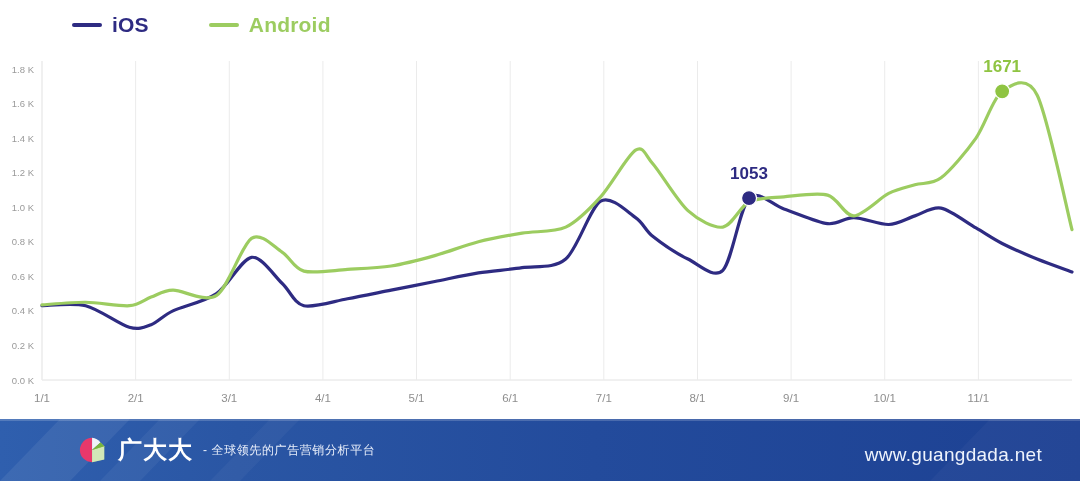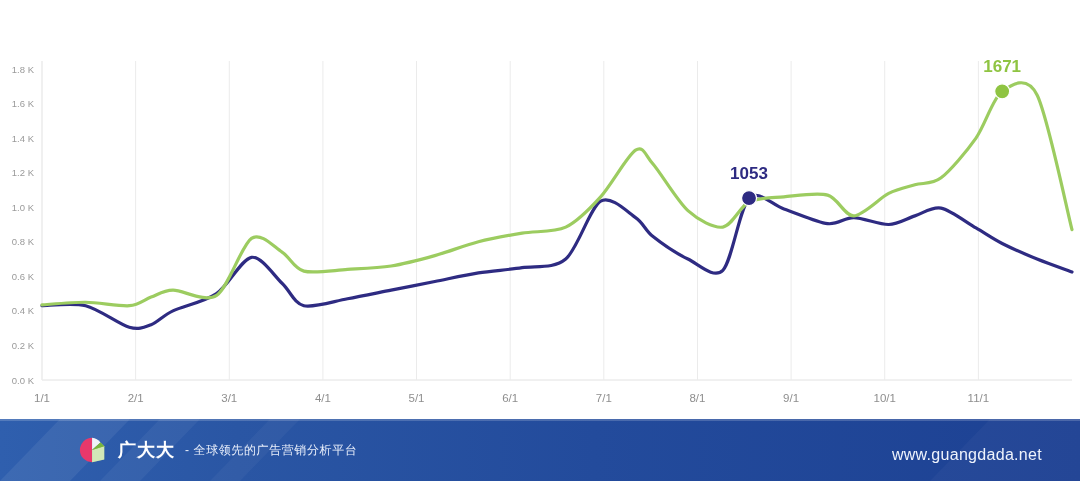--- a/index.html
+++ b/index.html
@@ -41,29 +41,39 @@
     overflow: hidden;
   }
   .footer-stripes { position:absolute; left:0; top:0; width:100%; height:100%; }
   .footer-inner {
     position: relative; z-index: 2; height: 100%;
     display: flex; align-items: center; justify-content: space-between;
     padding: 0 38px 0 78px;
   }
   .brand { display: flex; align-items: center; gap: 10px; }
   .brand-logo { width: 30px; height: 30px; display:block; }
-  .brand-name { color:#fff; font-size: 18px; font-weight: bold; letter-spacing: 1px; }
+  .brand-name { color:#fff; font-size: 24px; font-weight: bold; letter-spacing: 1px; }
   .brand-tag { color:#e8eefa; font-size: 12px; letter-spacing: .6px; }
-  .footer-url { color:#eef3fc; font-size: 16px; letter-spacing: .3px; margin-top: 9px; }
+  .footer-url { color:#eef3fc; font-size: 19px; letter-spacing: .3px; margin-top: 9px; }
 </style>
 </head>
 <body>
 
 <div class="page">
 
+  <div class="legend">
+    <div class="legend-item">
+      <span class="legend-swatch" style="background:#2e2b82"></span>
+      <span class="legend-label" style="color:#2e2b82">iOS</span>
+    </div>
+    <div class="legend-item">
+      <span class="legend-swatch" style="background:#9ccc60"></span>
+      <span class="legend-label" style="color:#9ccc60">Android</span>
+    </div>
+  </div>
 
   <div class="chart-area">
     <svg class="chart-svg" viewBox="0 0 1080 365" preserveAspectRatio="none">
       <g id="gridlines">
           <line x1="42" y1="330" x2="1072" y2="330" class="axisline"></line>
           <line x1="42" y1="11" x2="42" y2="330" class="gridline"></line>
           <line x1="135.63636363636363" y1="11" x2="135.63636363636363" y2="330" class="gridline"></line>
           <line x1="229.27272727272728" y1="11" x2="229.27272727272728" y2="330" class="gridline"></line>
           <line x1="322.9090909090909" y1="11" x2="322.9090909090909" y2="330" class="gridline"></line>
           <line x1="416.54545454545456" y1="11" x2="416.54545454545456" y2="330" class="gridline"></line>

